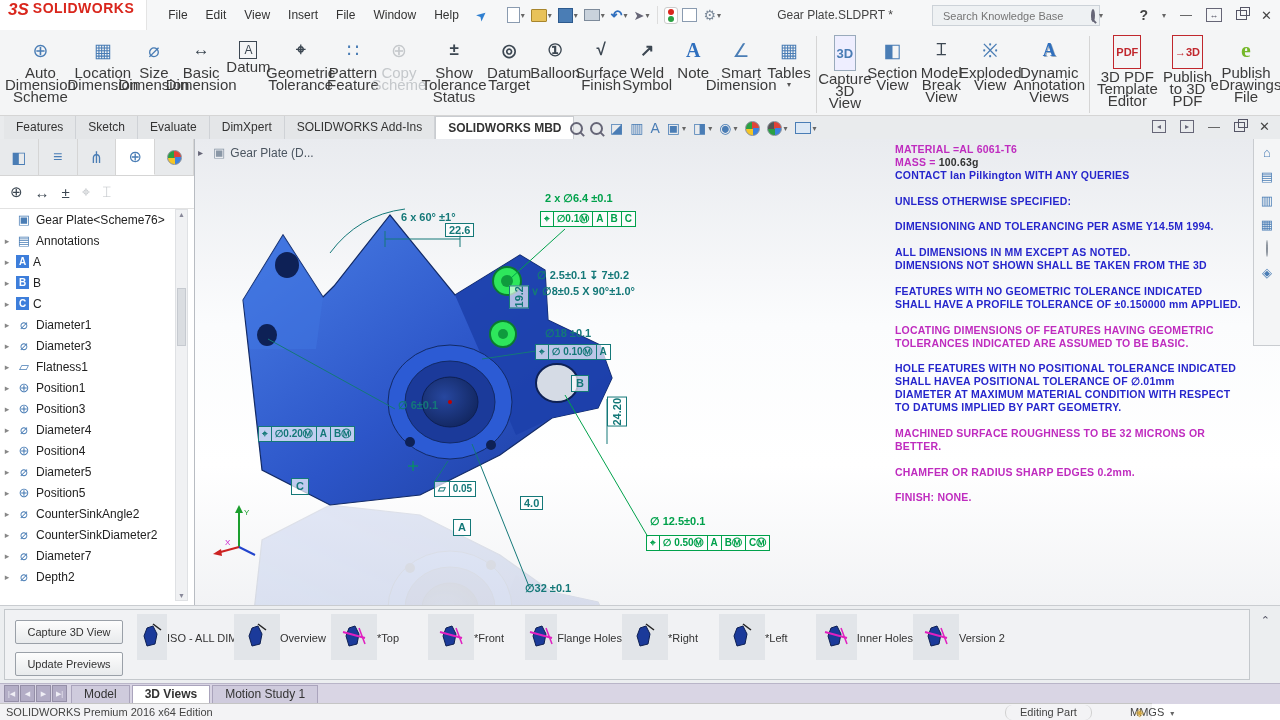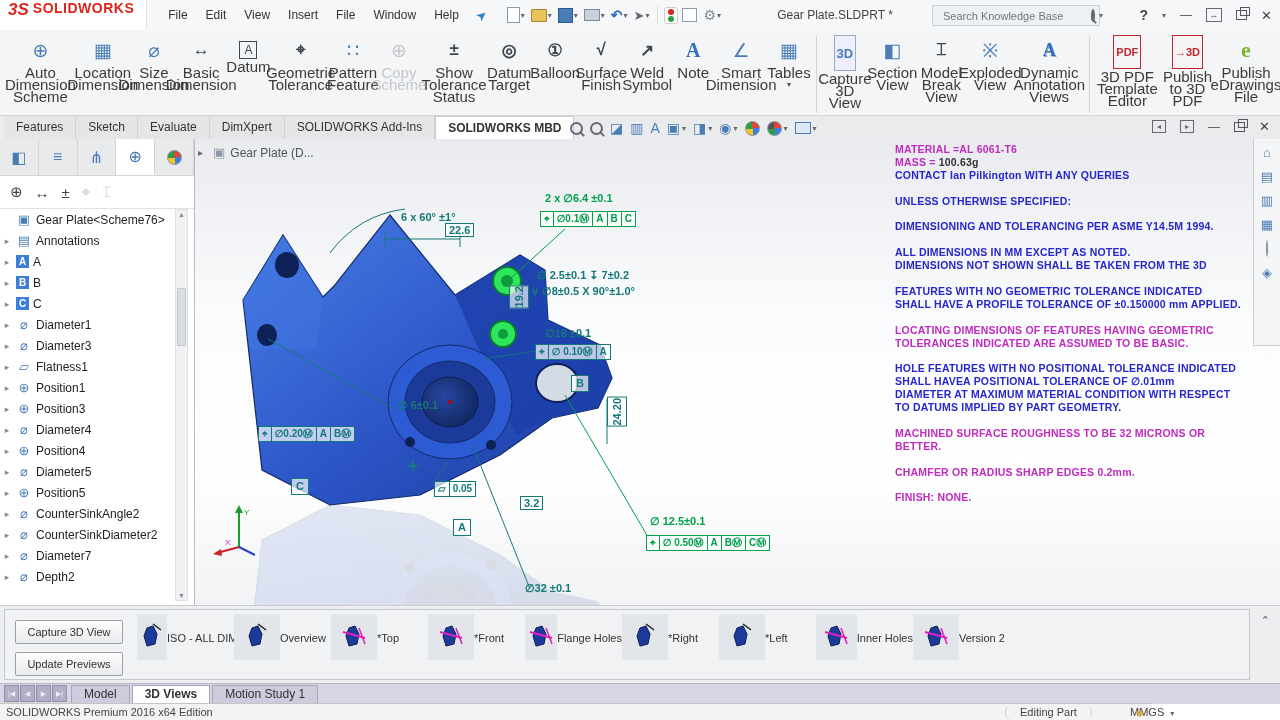--- a/index.html
+++ b/index.html
@@ -598,21 +598,21 @@
         <span class="tp-ico">◈</span>
       </div>
   <div class="anno teal" style="left: 206px; top: 72px;">6 x 60° ±1°</div>
       <div class="anno teal boxed" style="left: 250px; top: 84px;">22.6</div>
       <div class="anno green" style="left: 350px; top: 53px;">2 x ∅6.4 ±0.1</div>
       <div class="anno teal" style="left: 342px; top: 130px;">∅ 2.5±0.1  ↧ 7±0.2</div>
       <div class="anno teal" style="left: 336px; top: 146px;">∨ ∅8±0.5 X 90°±1.0°</div>
       <div class="anno teal boxed vert" style="left: 314px; top: 146px;">19.2</div>
       <div class="anno teal" style="left: 350px; top: 188px;">∅18 ±0.1</div>
       <div class="anno teal" style="left: 203px; top: 260px;">∅ 6±0.1</div>
-      <div class="anno teal boxed" style="left: 325px; top: 357px;">3.2</div>
+      <div class="anno teal boxed" style="left: 325px; top: 357px;">4.0</div>
       <div class="anno teal boxed vert" style="left: 412px; top: 258px;">24.20</div>
       <div class="anno green" style="left: 455px; top: 376px;">∅ 12.5±0.1</div>
       <div class="anno teal" style="left: 330px; top: 443px;">∅32 ±0.1</div>
       <div class="gdt green" style="left: 346px; top: 72px;">
         <span>⌖</span>
         <span>∅0.1Ⓜ</span>
         <span>A</span>
         <span>B</span>
         <span>C</span>
       </div>

